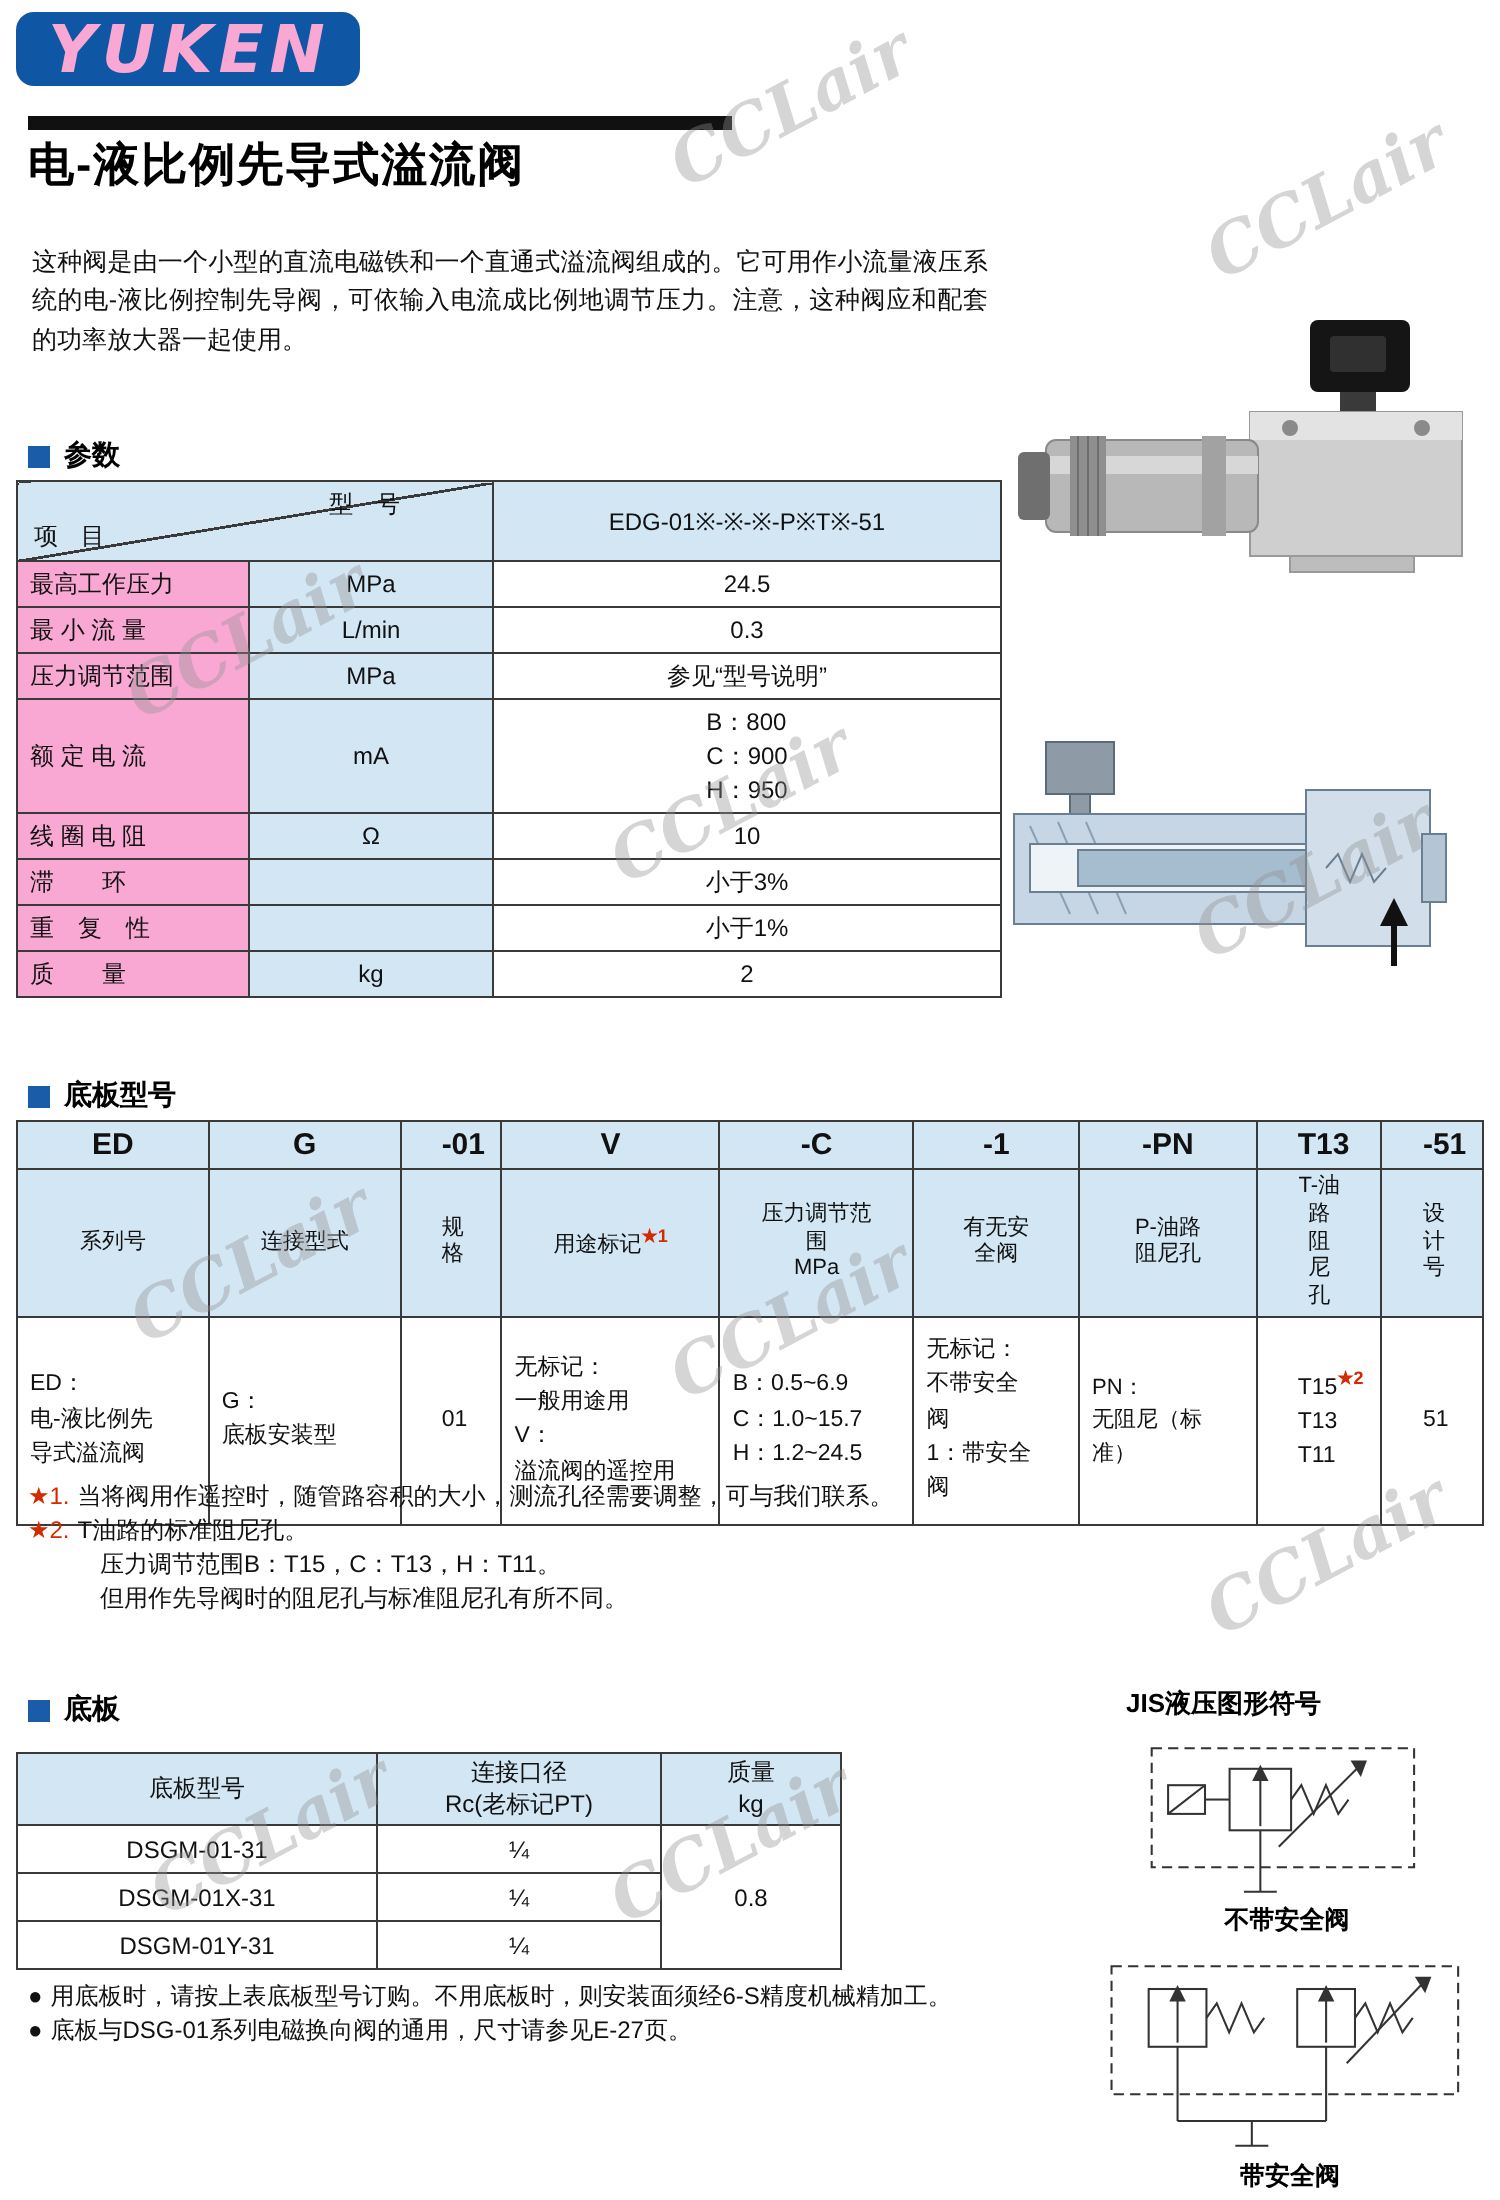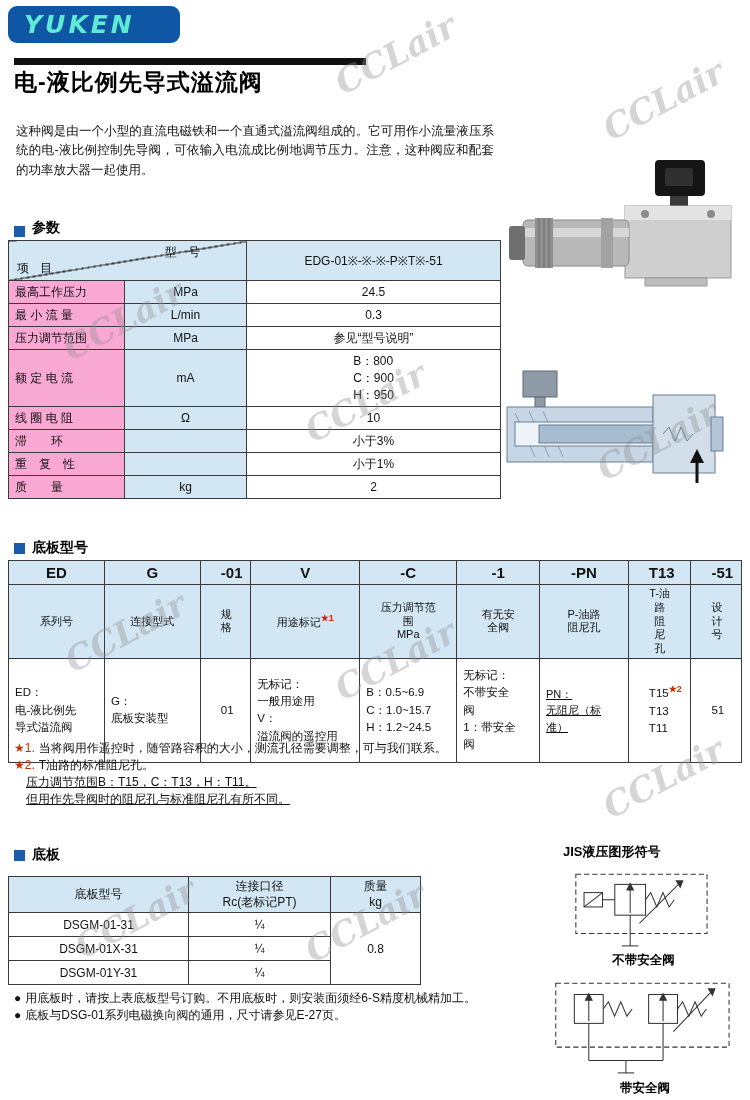--- a/index.html
+++ b/index.html
@@ -1,21 +1,21 @@
 <!DOCTYPE html>
 <html><head>
 <meta charset="utf-8">
 <style>
   * { margin:0; padding:0; box-sizing:border-box; }
   body { background:#e9e9e9; font-family:"Liberation Sans", sans-serif; }
   #page { position:relative; width:750px; height:1100px; background:#ffffff; overflow:hidden; margin:0 auto; }
 
   
   .logo { position:absolute; left:8px; top:6px; width:172px; height:37px; background:#0f57a5; border-radius:9px; display:flex; align-items:center; padding-left:16px; }
-  .logo-text { color:#5eead4; font-weight:bold; font-style:italic; font-size:25px; letter-spacing:3px; font-family:"DejaVu Sans", sans-serif; }
+  .logo-text { color:#f9a8d4; font-weight:bold; font-style:italic; font-size:33px; letter-spacing:3px; font-family:"DejaVu Sans", sans-serif; }
 
   
   .black-bar { position:absolute; left:14px; top:58px; width:352px; height:7px; background:#111; }
   .page-title { position:absolute; left:14px; top:67px; font-size:23px; font-weight:bold; letter-spacing:1px; color:#000; }
   .subtitle-strip { position:absolute; left:14px; top:98px; width:505px; height:18px; background:linear-gradient(90deg,#c7c7c7,#fdfdfd); color:#8f8f8f; font-weight:bold; font-size:12.5px; line-height:18px; padding-left:4px; }
 
   .description { position:absolute; left:16px; top:122px; width:478px; font-size:12.5px; line-height:1.55; text-align:justify; color:#111; }
 
   
   .section-heading { position:absolute; display:flex; align-items:center; gap:7px; font-size:14px; font-weight:bold; color:#000; }
@@ -48,21 +48,21 @@
   .model-table tr.content td { background:#fff; font-size:11.5px; height:104px; line-height:1.5; }
   .model-table tr.content td.left { text-align:left; padding-left:6px; }
   .model-table tr.content td.ctr { text-align:left; }
 
   
   .notes { position:absolute; font-size:12px; line-height:17px; color:#111; }
   .note { display:flex; }
   .note .marker { color:#d42a00; margin-right:4px; white-space:nowrap; }
   .note .marker.bullet { color:#111; }
   .note .txt { flex:1; }
-  .note.indent { margin-left:12px;text-decoration:underline; }
+  .note.indent { margin-left:36px; }
 
   
   .base-table { position:absolute; left:8px; top:876px; width:412px; }
   .base-table th { background:#d3e6f4; height:36px; text-align:center; white-space:pre-line; line-height:1.3; }
   .base-table td { background:#fff; height:24px; text-align:center; }
 
   
   .photo-box { position:absolute; left:505px; top:158px; width:240px; height:152px; }
   .section-box { position:absolute; left:505px; top:365px; width:240px; height:140px; }
   .jis-heading { position:absolute; left:563px; top:843px; font-size:13px; font-weight:bold; }
@@ -131,21 +131,21 @@
       <rect x="10" y="57" width="196" height="24" fill="#eef3f8" stroke="#6b7f93"></rect>
       <rect x="34" y="60" width="118" height="18" fill="#a6bccf" stroke="#6b7f93"></rect>
       <rect x="148" y="30" width="62" height="78" fill="#d2dfeb" stroke="#6b7f93"></rect>
       <polyline points="158,69 164,62 170,76 176,62 182,76 188,69" fill="none" stroke="#6b7f93"></polyline>
       <rect x="206" y="52" width="12" height="34" fill="#b4c5d5" stroke="#6b7f93"></rect>
       <line x1="192" y1="118" x2="192" y2="96" stroke="#111" stroke-width="3"></line>
       <polygon points="185,98 199,98 192,84" fill="#111"></polygon>
     </svg>
   </div>
 
-  <div class="section-heading" style="left:14px; top:219px;align-items:flex-end;">
+  <div class="section-heading" style="left:14px; top:219px;">
     <span class="sq"></span>
     <span>参数</span>
   </div>
 
   <table class="params-table">
     <colgroup>
         <col style="width:116px">
         <col style="width:122px">
         <col style="width:254px">
       </colgroup>
@@ -254,21 +254,21 @@
       <td class="left pre">无标记：
 一般用途用
 V：
 溢流阀的遥控用</td>
       <td class="left pre">B：0.5~6.9
 C：1.0~15.7
 H：1.2~24.5</td>
       <td class="left pre">无标记：
 不带安全阀
 1：带安全阀</td>
-      <td class="left pre" style="font-size:11px;text-decoration:underline;">PN：
+      <td class="left pre" style="font-size:11px;">PN：
 无阻尼（标准）</td>
       <td class="ctr">
         <span>T15</span><sup class="red">★2</sup>
         <div class="pre">T13
 T11</div>
       </td>
       <td class="ctr">51</td>
     </tr>
   </tbody>
     </table>

